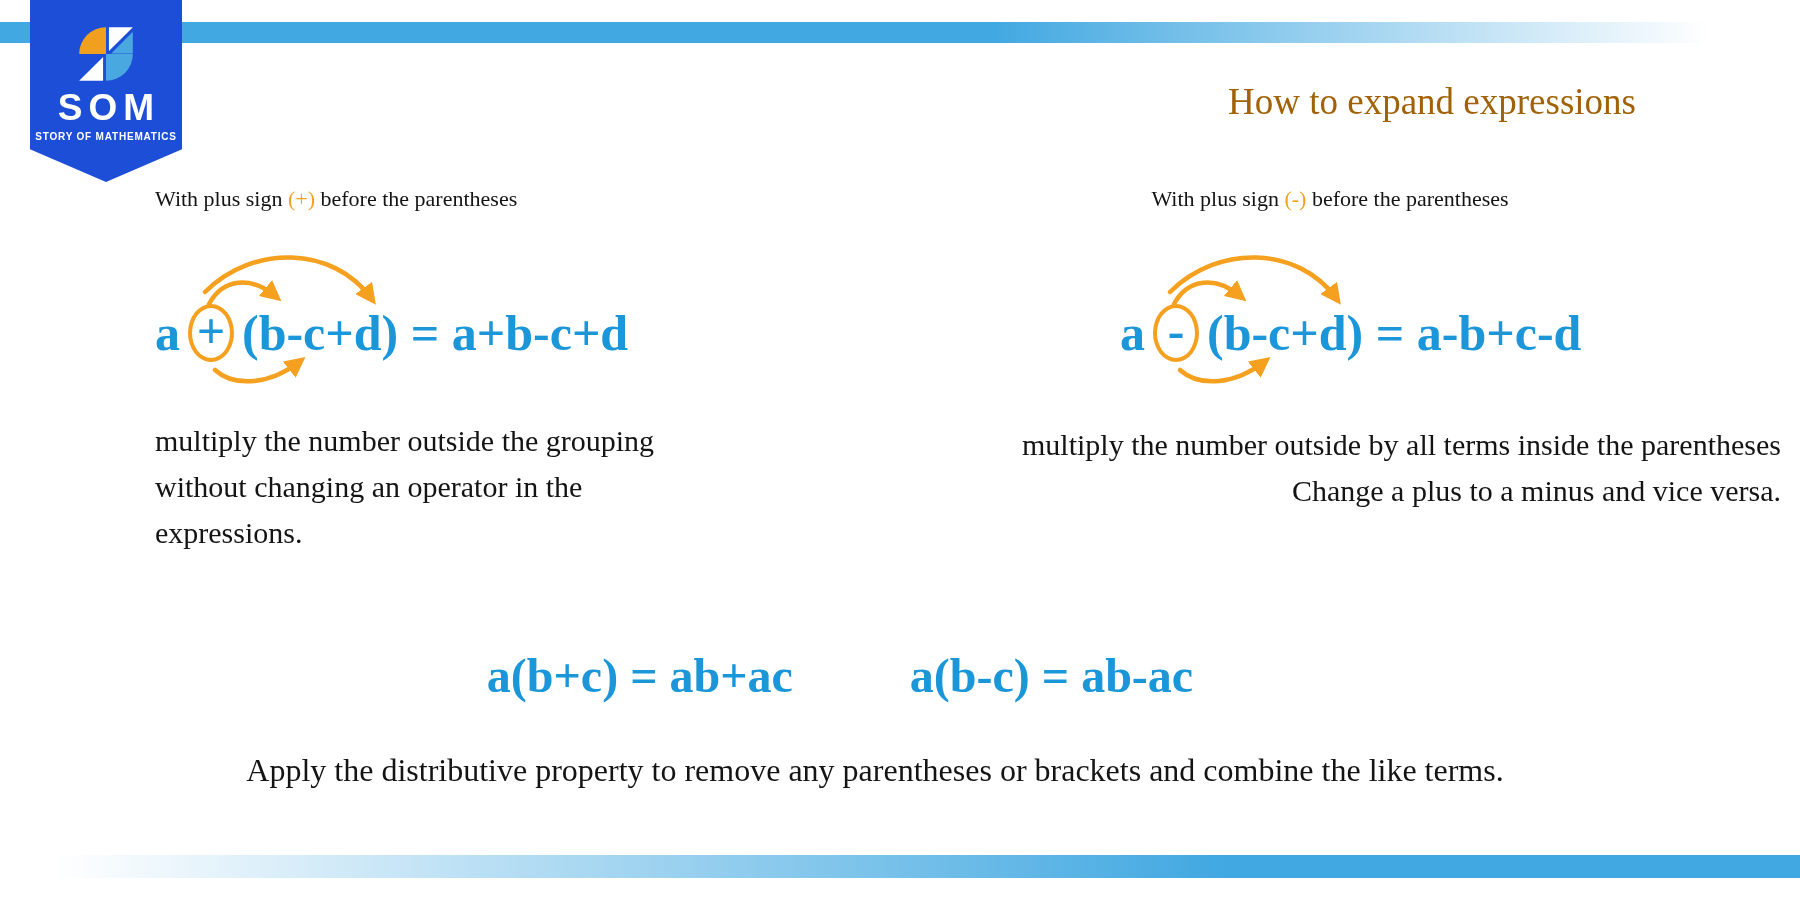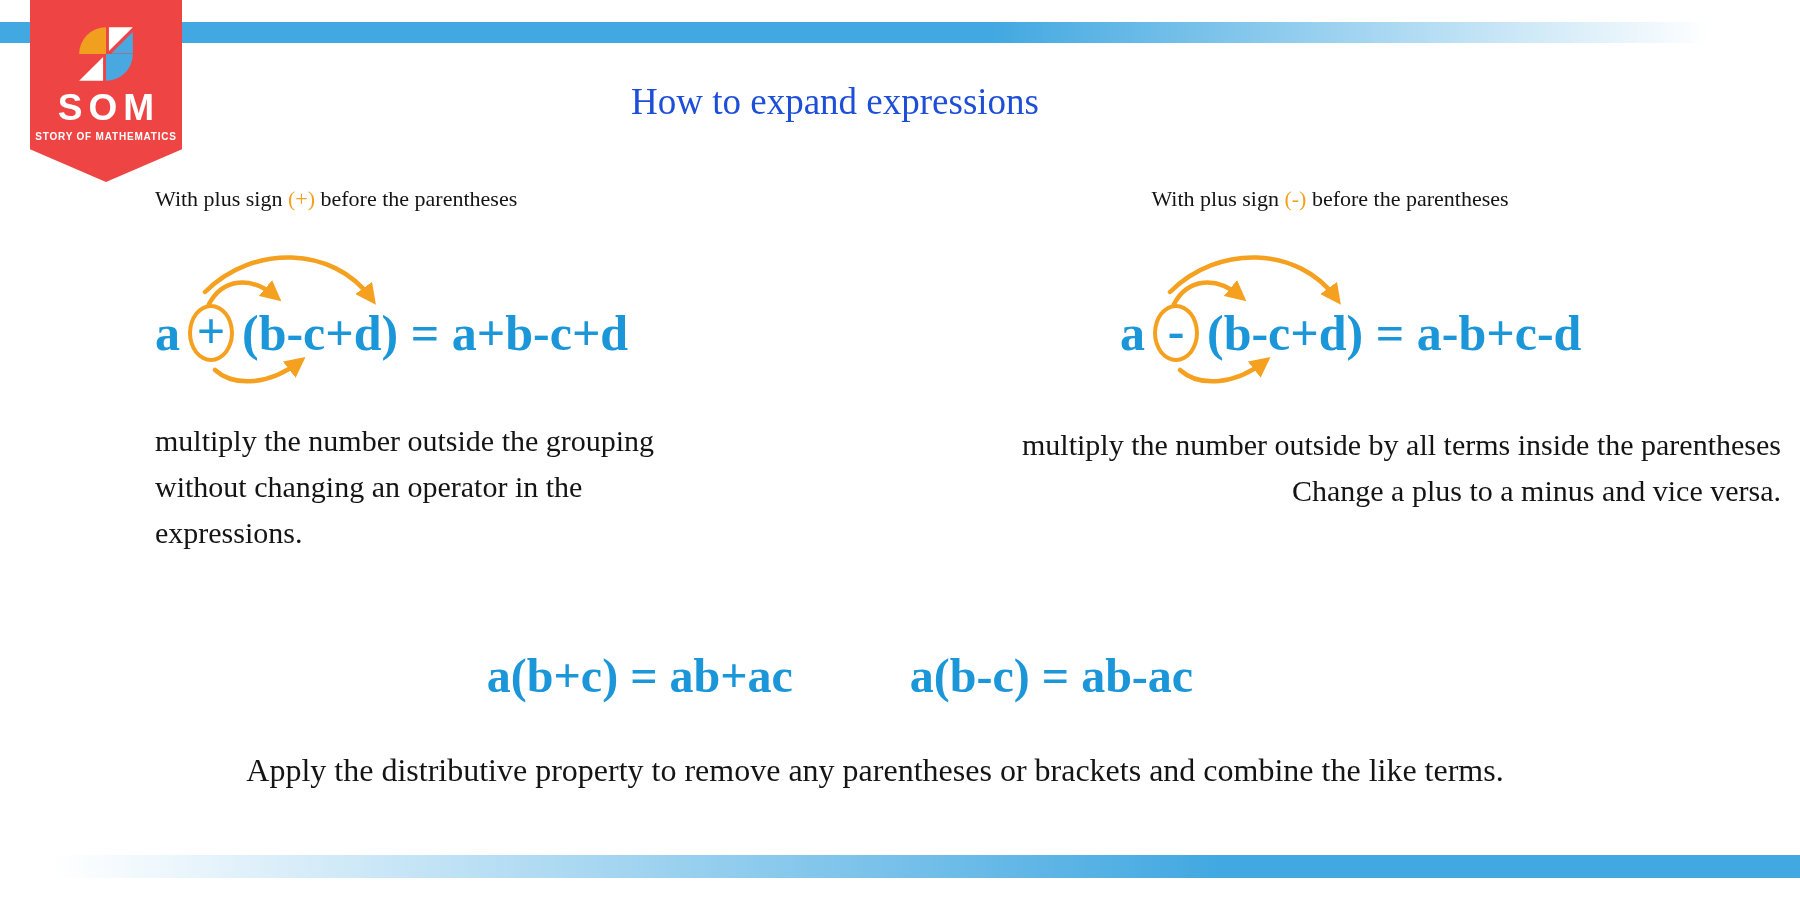--- a/index.html
+++ b/index.html
@@ -7,31 +7,31 @@
          font-family:"Liberation Serif", serif;}
 
   
   .bar{position:absolute;left:0;width:1800px;}
   .bar.top{top:22px;height:21px;
     background:linear-gradient(to right,#41a8e1 0%,#41a8e1 55%,rgba(255,255,255,0) 95%);}
   .bar.bottom{top:855px;height:23px;
     background:linear-gradient(to right,rgba(255,255,255,0) 3%,#41a8e1 68%,#41a8e1 100%);}
 
   
-  .badge{position:absolute;left:30px;top:0;width:152px;height:182px;background:#ef4444;
+  .badge{position:absolute;left:30px;top:0;width:152px;height:182px;background:#1d4ed8;
          clip-path:polygon(0 0,100% 0,100% 82%,50% 100%,0 82%);z-index:5;
          display:flex;flex-direction:column;align-items:center;}
   .badge svg.mark{margin-top:26px;width:58px;height:56px;}
   .badge .som{margin-top:7px;color:#fff;font-family:"Liberation Sans",sans-serif;
               font-weight:bold;font-size:37px;letter-spacing:6px;line-height:1;padding-left:6px;}
   .badge .tag{margin-top:5px;color:#fff;font-family:"Liberation Sans",sans-serif;
               font-size:10px;letter-spacing:0.8px;font-weight:bold;}
 
-  .title{position:absolute;top:80px;left:17px;width:1636px;text-align:center;
-         font-size:37px;color:#1d4ed8;}
+  .title{position:absolute;top:80px;left:0;width:1636px;text-align:right;
+         font-size:37px;color:#a16207;}
 
   .case-heading{position:absolute;top:186px;font-size:22px;color:#141414;white-space:nowrap;}
   .case-heading .sign{color:#f5a01e;}
   .heading-left{left:155px;}
   .heading-right{left:920px;width:820px;text-align:center;}
 
   .eq{position:absolute;top:296px;height:74px;display:flex;align-items:center;
       font-weight:bold;font-size:50px;color:#1b96d8;white-space:nowrap;}
   .eq-left{left:155px;}
   .eq-right{left:1120px;}

